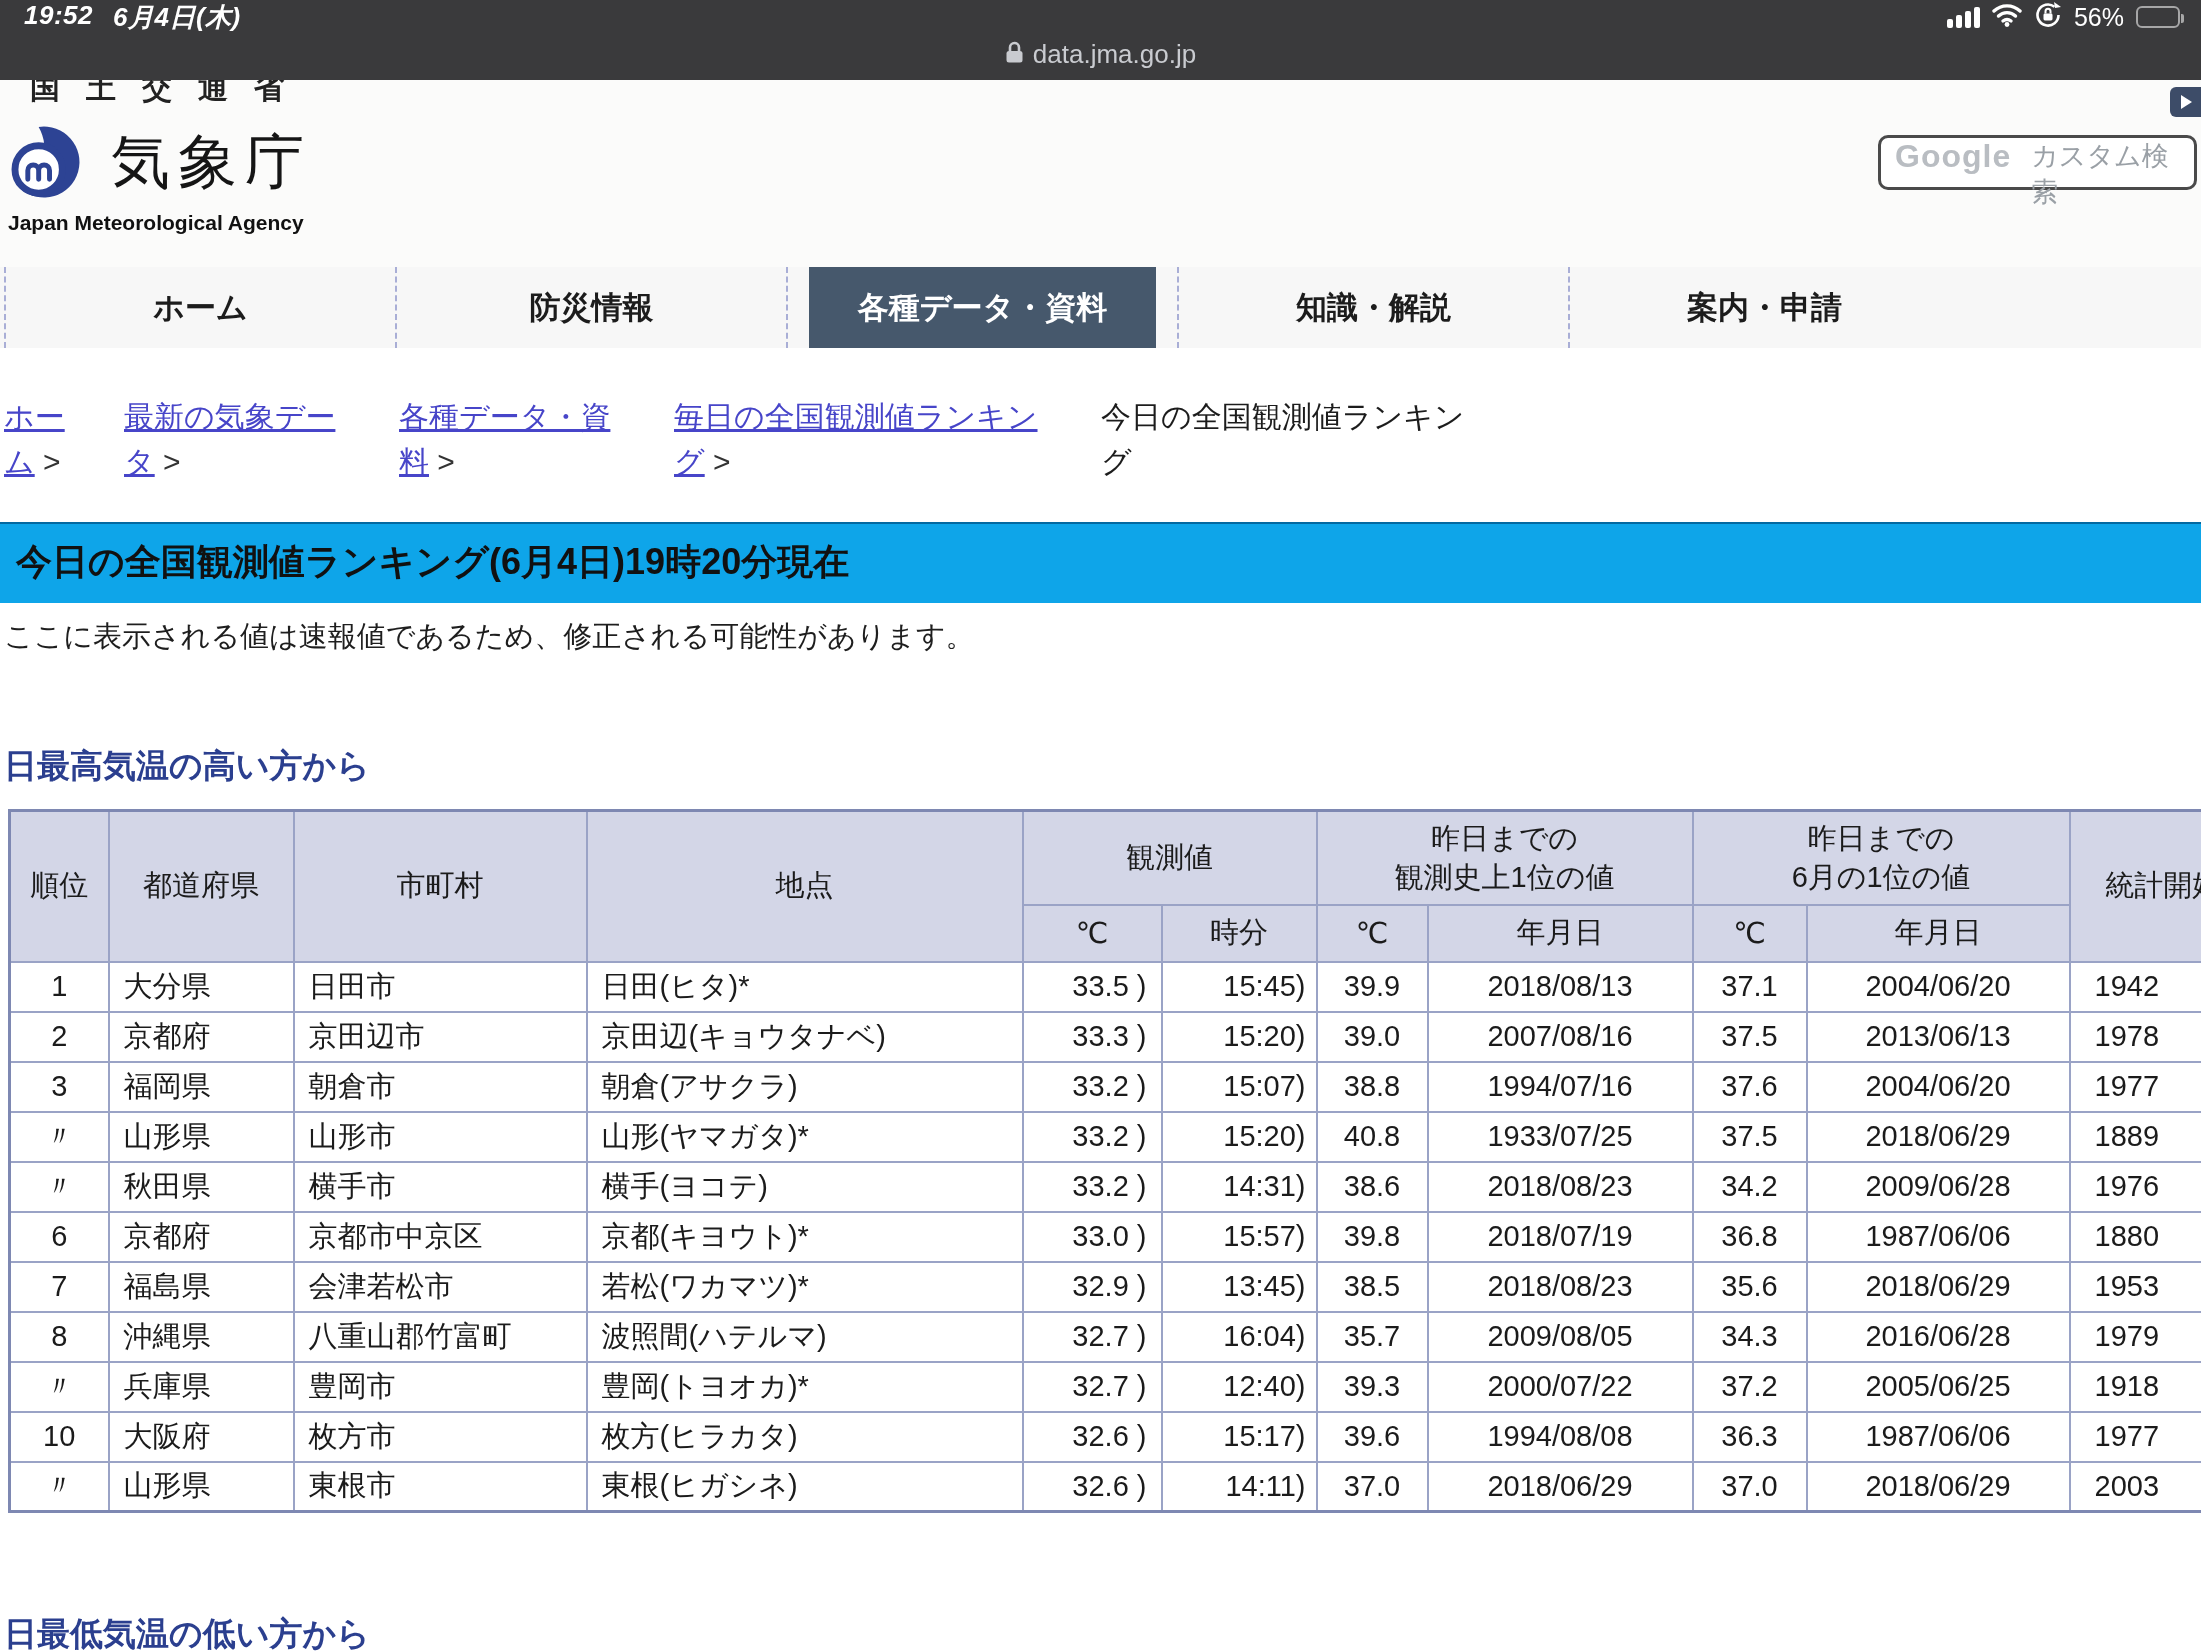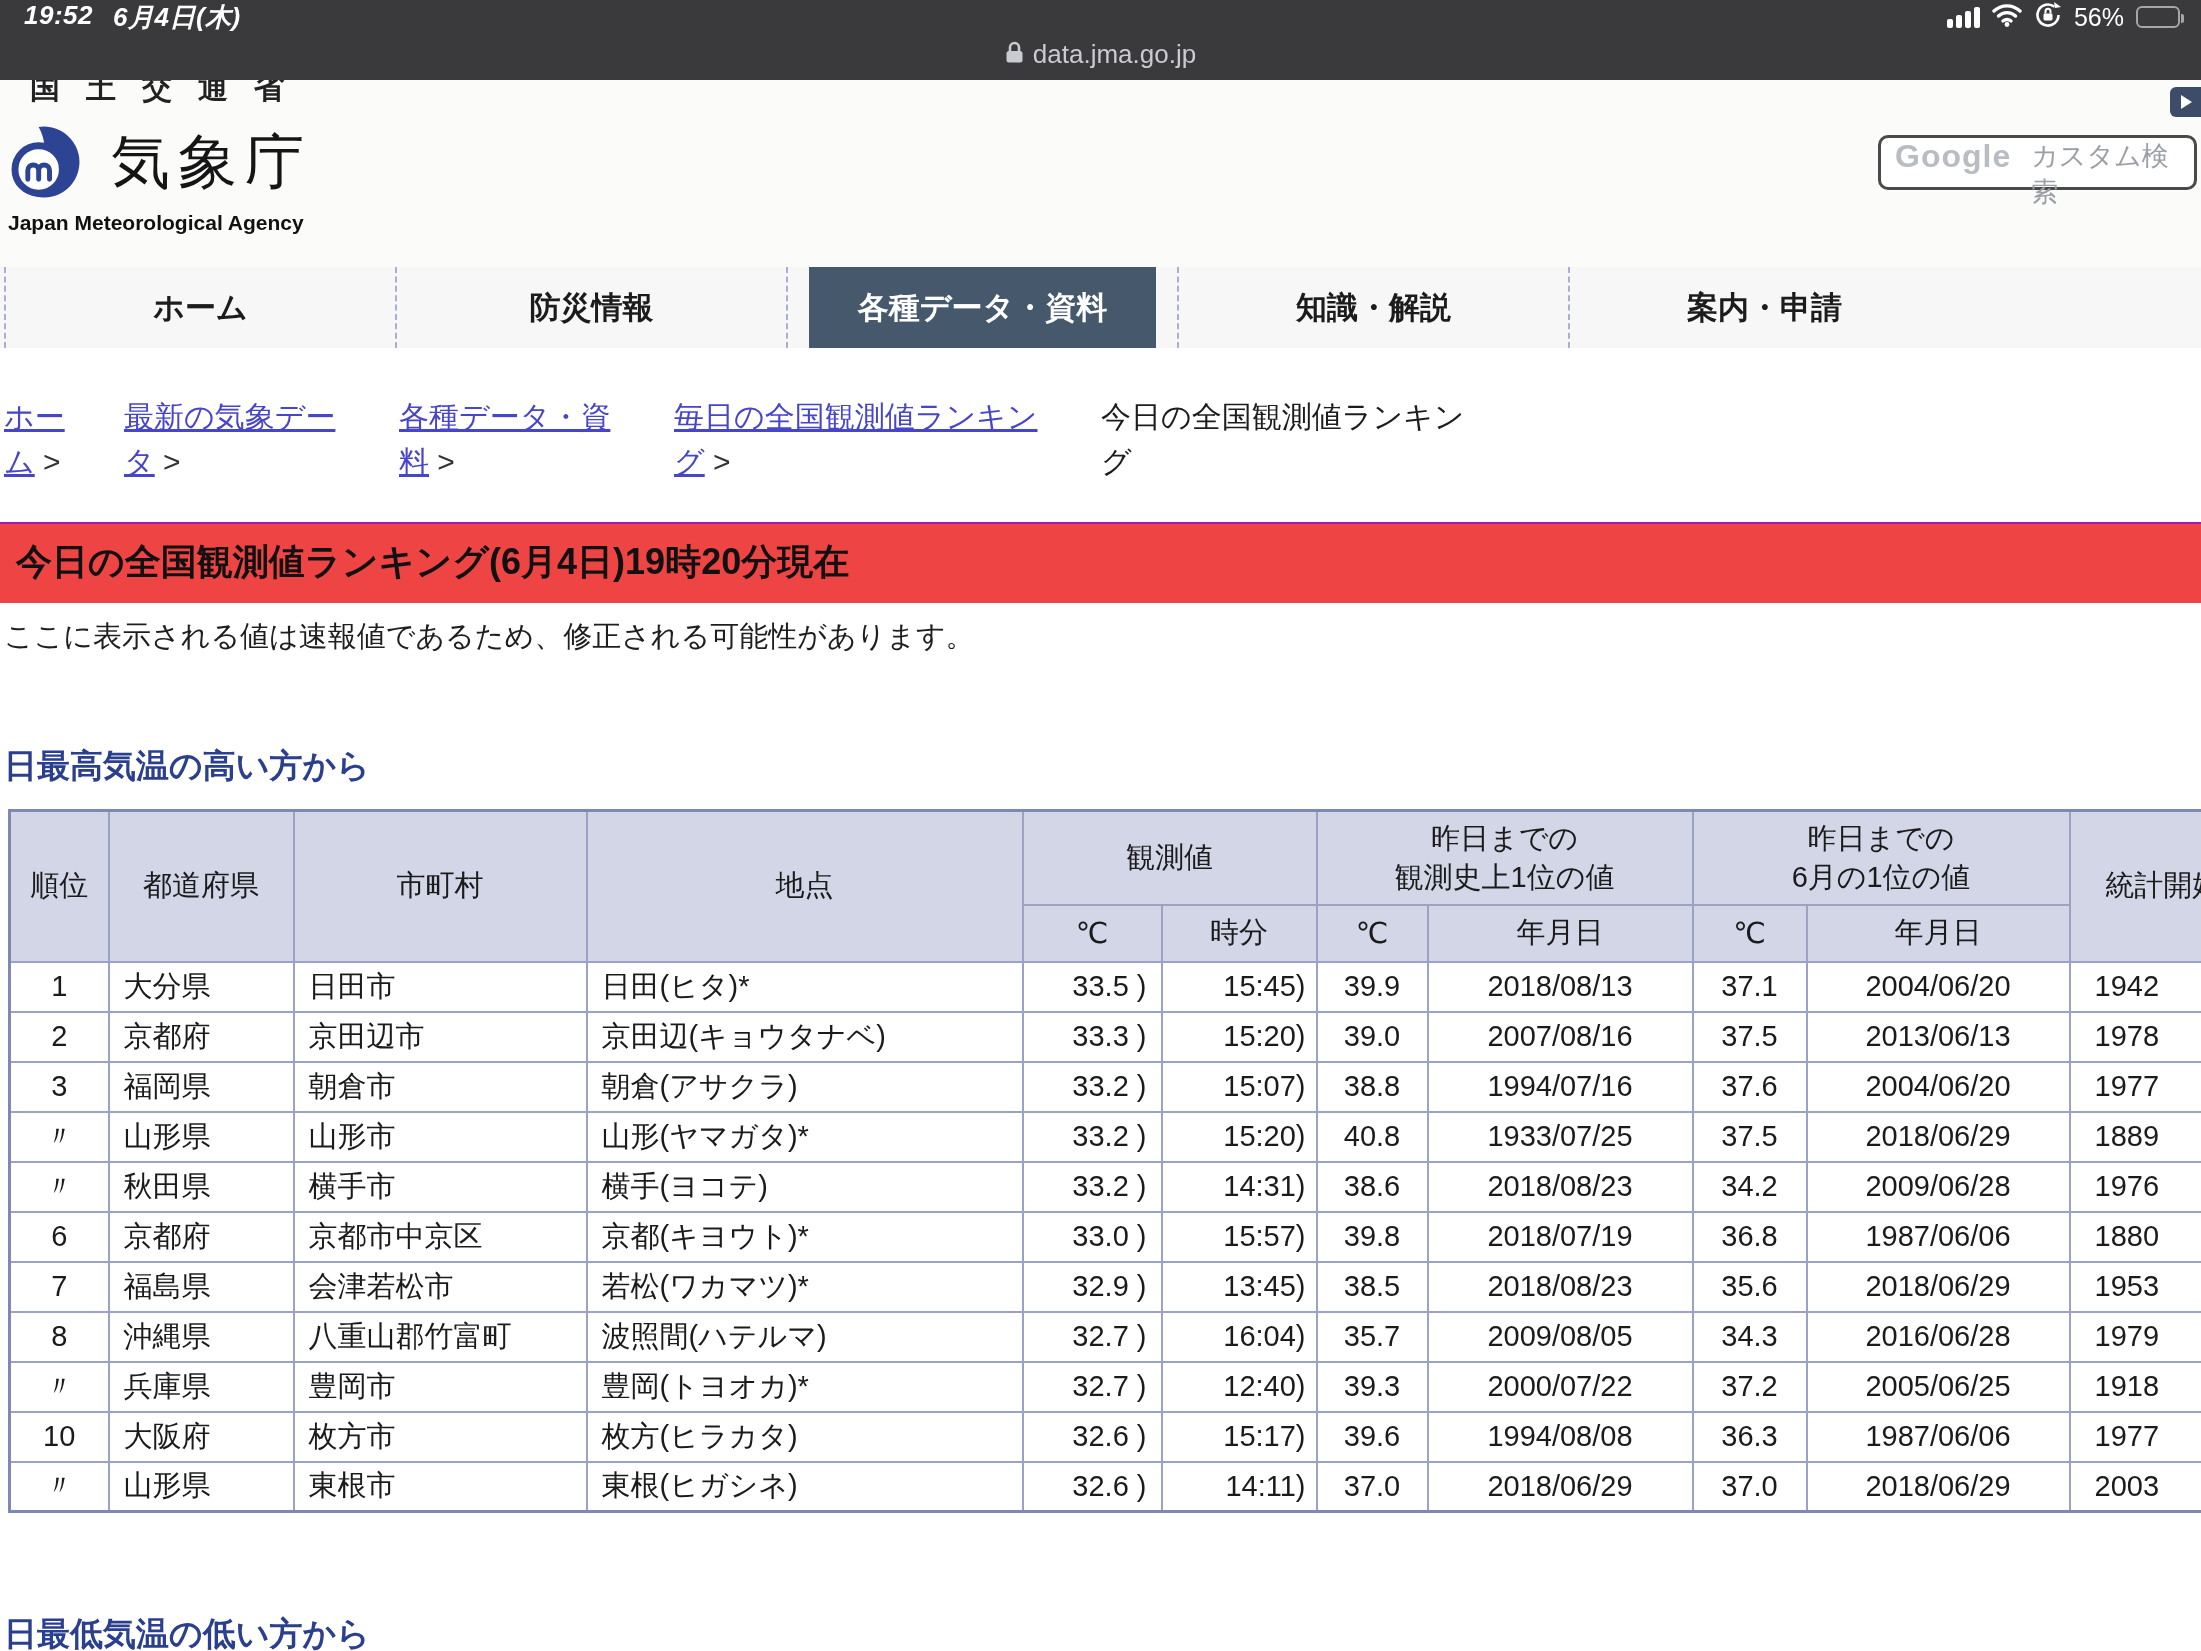--- a/index.html
+++ b/index.html
@@ -53,21 +53,21 @@
   
   .breadcrumb { display: flex; gap: 57px; padding: 46px 0 20px 4px;
     font-size: 30px; line-height: 1.5; background: #fff; }
   .bc-item { }
   .w2 { width: 63px; } .w7 { width: 218px; } .w12 { width: 370px; }
   .bc-link { color: #4745c9; text-decoration: underline; }
   .bc-sep { color: #333; text-decoration: none; }
   .bc-current { color: #1c1c1c; }
 
   
-  .titleband { margin-top: 18px; border-top: 2px solid #a21caf; background: #ef4444;
+  .titleband { margin-top: 18px; border-top: 2px solid #0369a1; background: #0ea5e9;
     padding: 14px 0 16px 16px; }
   .titleband h1 { font-size: 36px; font-weight: 700; color: #111; }
   .note { margin: 14px 0 0 4px; font-size: 29px; color: #1e1e1e; }
   .sec { font-size: 33px; font-weight: 700; color: #2b3f8f; margin-left: 4px; }
   .sec1 { margin-top: 87px; }
   .sec2 { margin-top: 99px; }
 
   
   .tablewrap { margin: 20px 0 0 8px; width: 2194px; overflow: hidden; }
   table { border-collapse: collapse; table-layout: fixed; width: 2277px;

